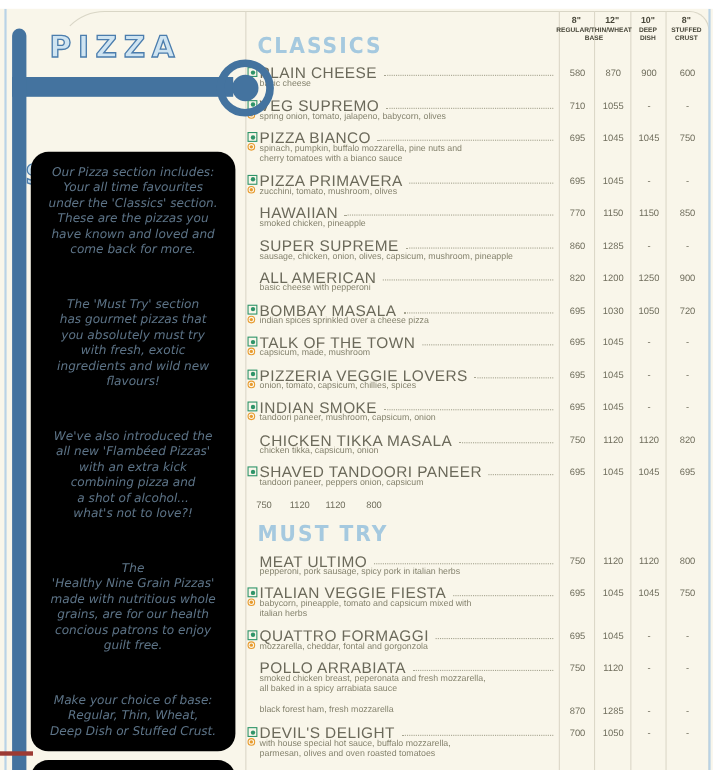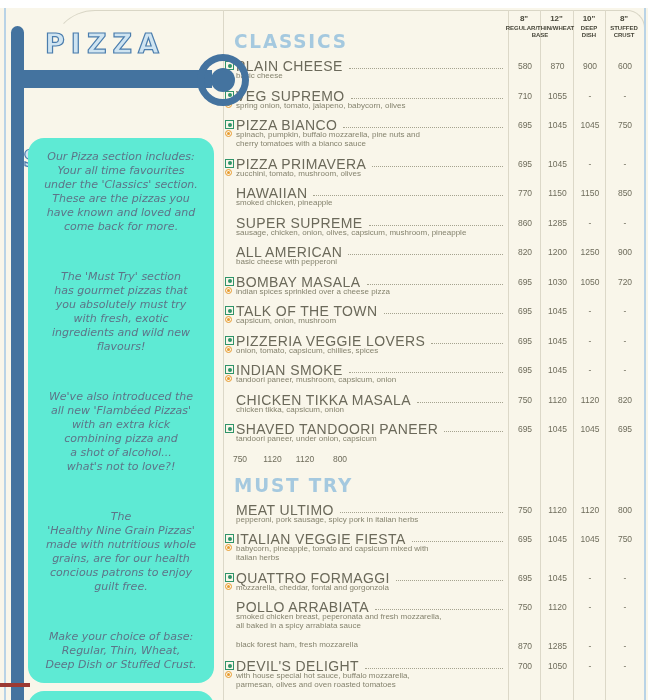--- a/index.html
+++ b/index.html
@@ -20,21 +20,21 @@
   .sidebar-title{position:absolute;left:12px;width:186px;text-align:center;
        font-family:"DejaVu Sans",sans-serif;font-weight:700;letter-spacing:6px;
        color:#cfe4f1;-webkit-text-stroke:1.2px #4b7dad;}
   .title-top{top:20px;font-size:27px;}
   .title-bottom{top:88px;font-size:25px;margin-top:48px;}
   .blue-bar{position:absolute;left:11px;top:62px;width:201px;height:18px;background:#44739f;}
   .bullseye{position:absolute;left:197px;top:46px;width:52px;height:52px;border:7px solid #44739f;
             border-radius:50%;box-sizing:border-box;background:transparent;z-index:3;}
   .bullseye .inner{position:absolute;left:50%;top:50%;width:24px;height:24px;margin:-12px 0 0 -12px;
             background:#44739f;border-radius:50%;}
-  .panel{position:absolute;left:28px;width:186px;background:#5eead4;border-radius:16px;z-index:2;}
+  .panel{position:absolute;left:28px;width:186px;background:#000000;border-radius:16px;z-index:2;}
   .panel1{top:130px;height:545px;padding:12px 6px 0;box-sizing:border-box;}
   .panel2{top:683px;height:40px;}
   .panel p{margin:0 0 36px;text-align:center;color:#5d7488;font-style:italic;
            font-family:"DejaVu Sans",sans-serif;font-size:11px;line-height:14px;white-space:pre-line;}
   .panel p:last-child{margin-bottom:0;}
 
   
   .h-size{position:absolute;top:6px;font-size:8px;font-weight:bold;color:#474639;text-align:center;z-index:2;}
   .h-sub{position:absolute;top:17px;font-size:6px;line-height:6.5px;font-weight:bold;color:#474639;
          text-align:center;white-space:pre-line;z-index:2;}
@@ -297,21 +297,21 @@
   <div class="item">
     <div class="row">
       <div class="left">
         <div class="name-line">
           <span class="veg"></span>
           <span class="iname">TALK OF THE TOWN</span>
           <span class="leader"></span>
         </div>
         <div class="desc">
           <span class="orange"></span>
-          <span class="dtext">capsicum, onion, mushroom</span>
+          <span class="dtext">capsicum, made, mushroom</span>
         </div>
       </div>
       <div class="price p1">695</div>
       <div class="price p2">1045</div>
       <div class="price p3">-</div>
       <div class="price p4">-</div>
     </div>
   </div>
 
   <div class="item">
@@ -377,21 +377,21 @@
   <div class="item">
     <div class="row">
       <div class="left">
         <div class="name-line">
           <span class="veg"></span>
           <span class="iname">SHAVED TANDOORI PANEER</span>
           <span class="leader"></span>
         </div>
         <div class="desc">
 
-          <span class="dtext">tandoori paneer, under onion, capsicum</span>
+          <span class="dtext">tandoori paneer, peppers onion, capsicum</span>
         </div>
       </div>
       <div class="price p1">695</div>
       <div class="price p2">1045</div>
       <div class="price p3">1045</div>
       <div class="price p4">695</div>
     </div>
   </div>
 
   <div class="item">

